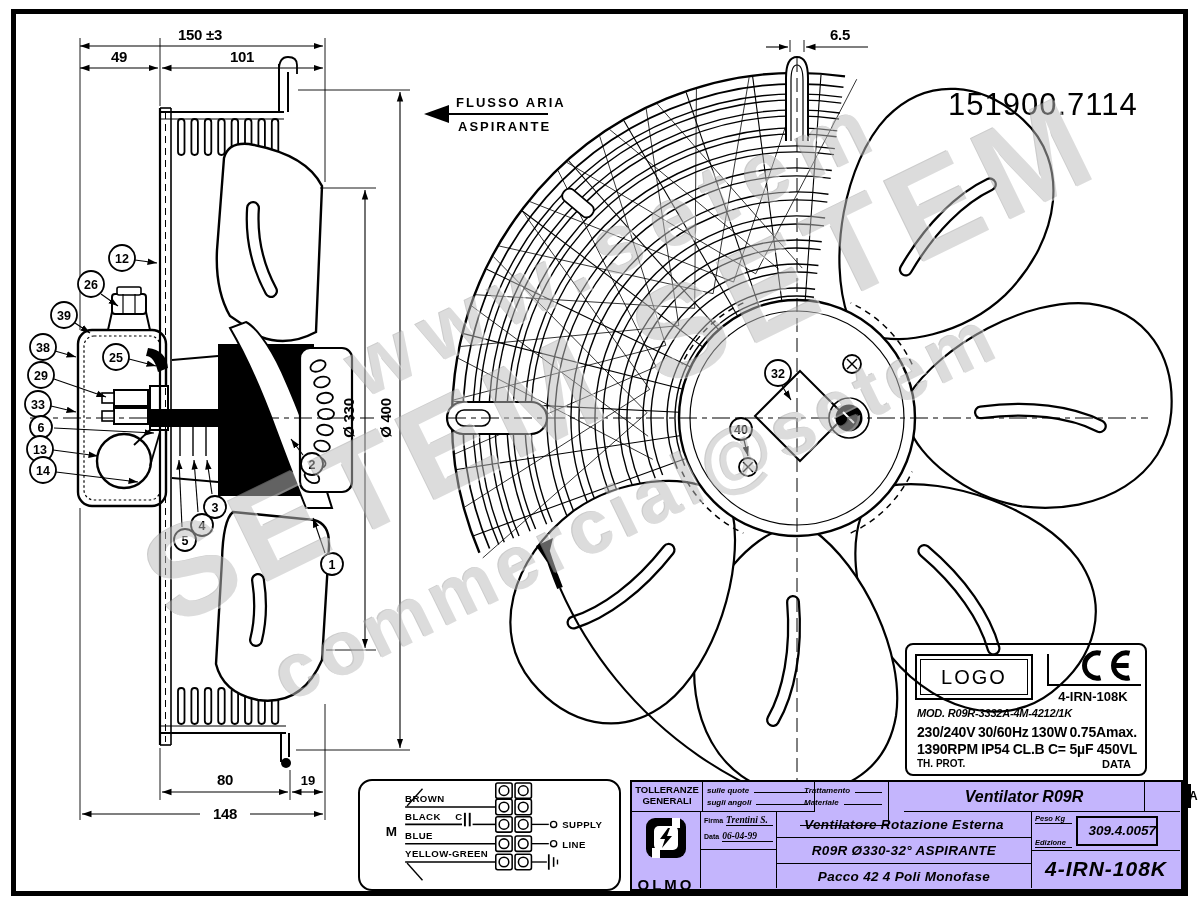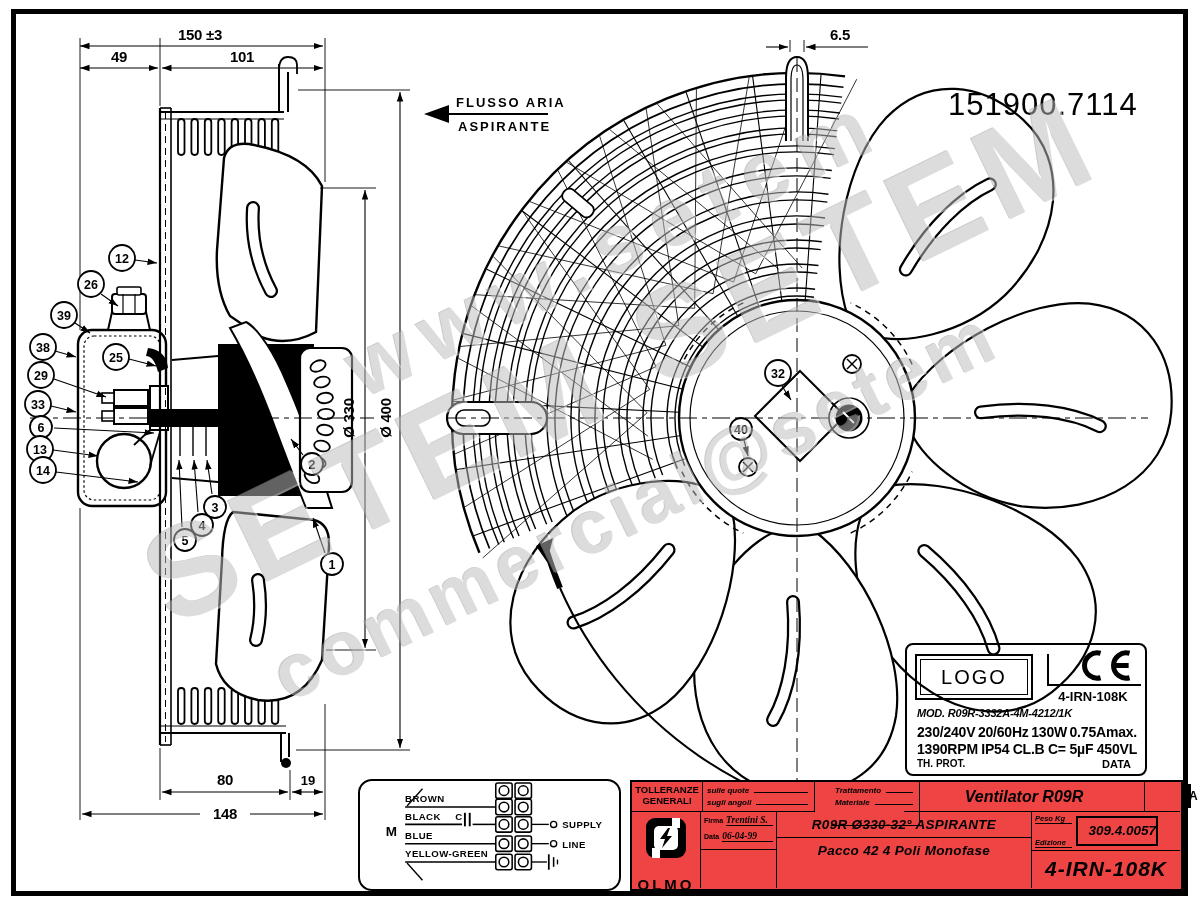--- a/index.html
+++ b/index.html
@@ -47,27 +47,27 @@
   .np-row{position:absolute;left:10px;width:220px;display:flex;justify-content:space-between;font-weight:bold;font-size:14px;letter-spacing:-.2px;}
   .np-r2{top:79px}.np-r3{top:96px}
   .np-thermal{position:absolute;left:10px;top:113px;font-weight:bold;font-size:10px;}
   .np-data{position:absolute;right:14px;top:113px;font-weight:bold;font-size:11px;}
   
   .wirebox{position:absolute;left:358px;top:779px;width:263px;height:112px;
            border:2.5px solid #000;border-radius:14px;box-sizing:border-box;}
   .wirebox svg{position:absolute;left:0;top:0;width:100%;height:100%;}
   
   .tb{position:absolute;left:630px;top:780px;width:553px;height:111px;
-      border:2.5px solid #000;box-sizing:border-box;background:#ef4444;}
+      border:2.5px solid #000;box-sizing:border-box;background:#c4b5fd;}
   .tb .cell{position:absolute;box-sizing:border-box;}
   .br{border-right:1.5px solid #000}.bb{border-bottom:1.5px solid #000}.bt{border-top:1.5px solid #000}
   .c-tol{left:0;top:0;width:71px;height:30px;font:bold 9.5px "Liberation Sans",sans-serif;
          text-align:center;line-height:1.15;padding-top:3px;}
   .c-quote{left:71px;top:0;width:112px;height:30px;padding:2px 4px;}
-  .c-trat{left:199px;top:0;width:89px;height:44px;padding:2px 4px;}
+  .c-trat{left:168px;top:0;width:89px;height:44px;padding:2px 4px;}
   .lblrow{display:flex;align-items:baseline;height:12px;}
   .lblrow .lab{font:bold italic 8px "Liberation Sans",sans-serif;white-space:nowrap;}
   .lblrow .fill-line{flex:1;border-bottom:1.2px solid #000;margin:0 2px 2px 5px;height:8px;}
   .c-prod{left:272px;top:0;width:241px;height:30px;text-align:center;
           font:bold italic 16px "Liberation Sans",sans-serif;line-height:29px;}
   .c-a3{left:513px;top:0;width:35px;height:30px;}
   .a3in{position:absolute;left:2px;top:2px;right:2px;bottom:3px;border:2px solid #000;
         text-align:center;font:bold 12px "Liberation Sans",sans-serif;line-height:20px;letter-spacing:2px;margin-left:40px;}
   .c-olmo{left:0;top:30px;width:69px;height:76px;text-align:center;padding-top:4px;}
   .olmo-name{font:bold 15px "Liberation Sans",sans-serif;letter-spacing:3px;margin-top:12px;}
@@ -445,21 +445,21 @@
       <div class="np-hline"></div>
     <svg class="np-ce" viewBox="0 0 64 36">
       <path d="M26,4.5 A14,14 0 1 0 26,31.5" class="ce"></path>
       <path d="M58,4.5 A14,14 0 1 0 58,31.5" class="ce"></path>
       <line x1="43" y1="18" x2="57" y2="18" class="ce"></line>
     </svg>
     <div class="np-code">4-IRN-108K</div>
     <div class="np-model">MOD. R09R-3332A-4M-4212/1K</div>
     <div class="np-row np-r2">
       <span>230/240V</span>
-      <span>20/60Hz</span>
+      <span>30/60Hz</span>
       <span>130W</span>
       <span>0.75Amax.</span>
     </div>
     <div class="np-row np-r3">
       <span>1390RPM</span>
       <span>IP54</span>
       <span>CL.B</span>
       <span>C= 5µF</span>
       <span>450VL</span>
     </div>
@@ -565,20 +565,21 @@
           <span class="lab">Firma</span>
           <span class="val">Trentini S.</span>
         </div>
       <div class="sigrow">
           <span class="lab">Data</span>
           <span class="val">06-04-99</span>
         </div>
     </div>
     <div class="cell c-firma2 br"></div>
     <div class="cell c-desc br">
+      <div class="descrow bb">Ventilatore Rotazione Esterna</div>
       <div class="descrow bb">R09R Ø330-32° ASPIRANTE</div>
       <div class="descrow">Pacco 42  4 Poli  Monofase</div>
     </div>
     <div class="cell c-peso">
       <div class="peslab">Peso Kg</div>
       <div class="peslab">Edizione</div>
     </div>
     <div class="cell c-num">309.4.0057</div>
     <div class="cell c-code bt">4-IRN-108K</div>
   </div>

